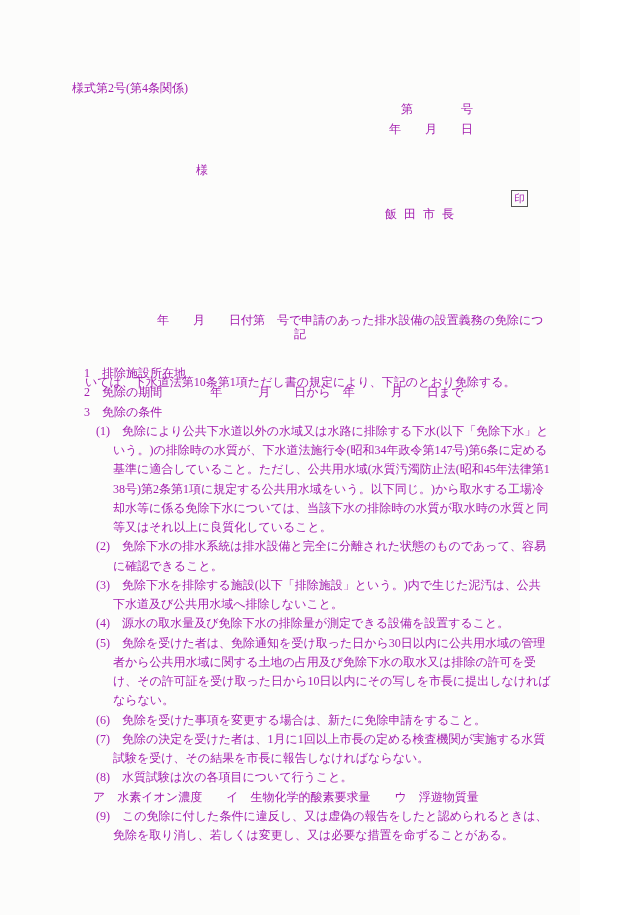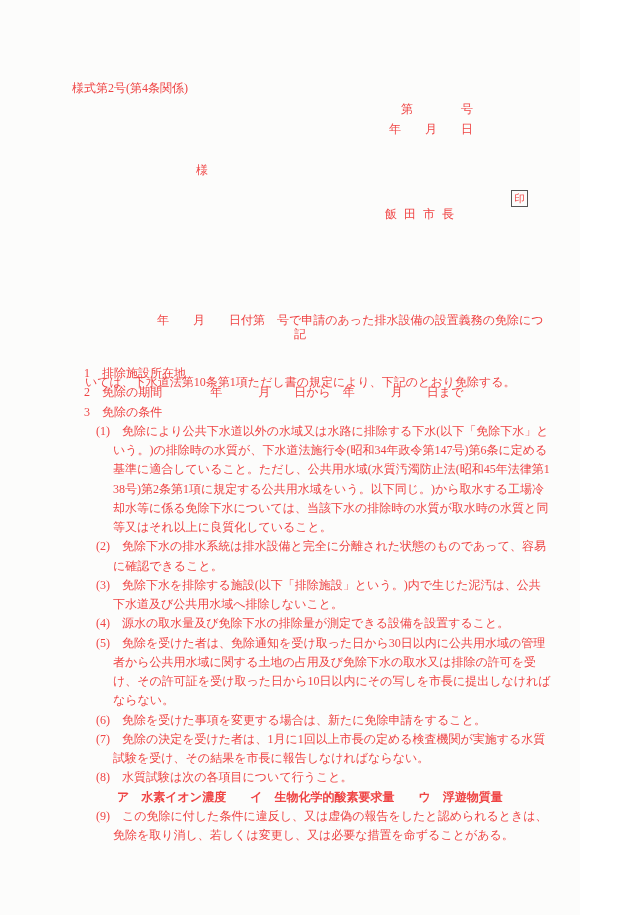--- a/index.html
+++ b/index.html
@@ -1,21 +1,21 @@
 <!DOCTYPE html>
 <html><head>
 <meta charset="utf-8">
 <style>
   html, body { margin: 0; padding: 0; background: #ffffff; }
   .page {
     position: relative;
     width: 580px;
     height: 915px;
     background: #fcfcfb;
-    color: #ef4444;
+    color: #a21caf;
     font-family: "Liberation Serif", "DejaVu Serif", serif;
     font-size: 12px;
     overflow: hidden;
   }
   .abs { position: absolute; white-space: pre; }
   .form-number { top: 80px; left: 72px; }
   .doc-number { top: 101px; right: 107px; }
   .date-line { top: 121px; right: 107px; }
   .addressee { top: 162px; left: 196px; }
   .sender-row { top: 191px; left: 373px; width: 180px; height: 18px; }
@@ -33,21 +33,21 @@
   }
   .intro { top: 269px; left: 85px; width: 470px; line-height: 20.5px; }
   .intro-line1 { padding-left: 72px; white-space: pre; }
   .intro-line2 { white-space: pre; }
   .record-marker { top: 326px; left: 0; width: 600px; text-align: center; }
   .body-lines { top: 364px; left: 0; width: 630px; line-height: 19.25px; }
   .line { white-space: pre; }
   .line.item { padding-left: 84px; }
   .line.sub  { padding-left: 96px; }
   .line.cont { padding-left: 113px; }
-  .line.sub2 { padding-left: 117px; font-weight: bold; }
+  .line.sub2 { padding-left: 93px; }
 </style>
 </head>
 <body>
 
 <div class="page">
 
   <div class="abs form-number">様式第2号(第4条関係)</div>
 
   <div class="abs doc-number">第　　　　号</div>
 

